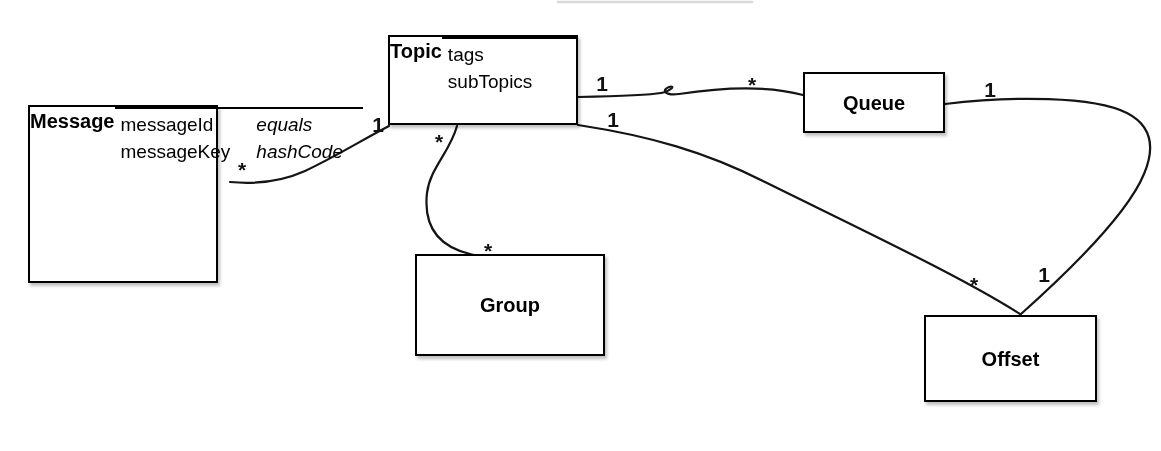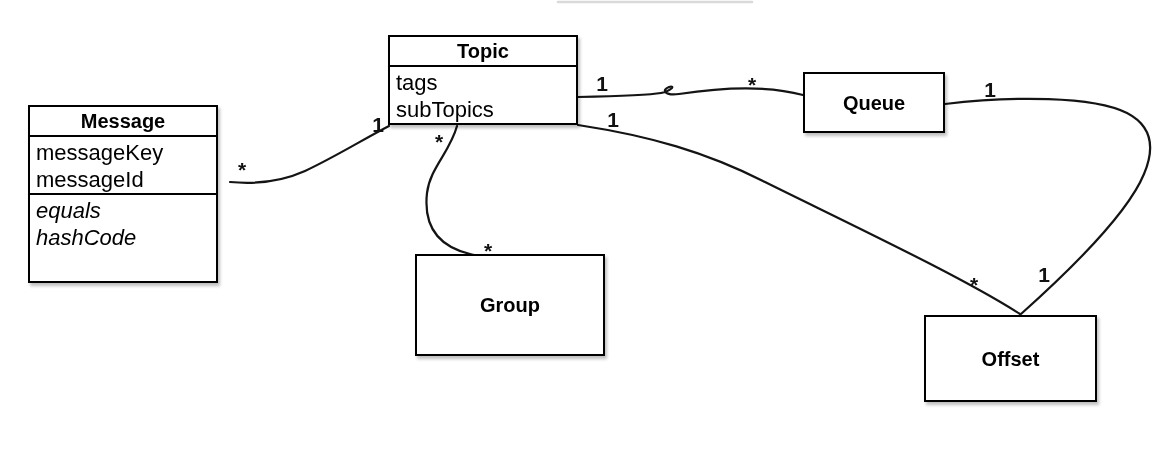--- a/index.html
+++ b/index.html
@@ -30,21 +30,21 @@
     stroke-width: 2.5;
     stroke-linecap: round;
   }
   .class-box {
     position: absolute;
     box-sizing: border-box;
     background: #ffffff;
     border: 2px solid #000000;
     box-shadow: 2px 3px 3px rgba(0,0,0,0.25);
     display: flex;
-    flex-direction: column;
+    flex-direction: row;
     color: #000000;
   }
   .class-title {
     font-weight: bold;
     font-size: 20px;
     text-align: center;
     line-height: 28px;
     height: 28px;
     flex: 0 0 auto;
   }
@@ -53,22 +53,22 @@
     flex: 1 1 auto;
     display: flex;
     align-items: center;
     justify-content: center;
     line-height: 1;
     border-radius: 9px;
   }
   .compartment {
     box-sizing: border-box;
     border-top: 2px solid #000000;
-    padding: 2px 4px 0 6px;
-    font-size: 22px;
+    padding: 2px 20px 0 6px;
+    font-size: 19px;
     line-height: 27px;
     text-align: left;
   }
   .compartment.attrs-only { flex: 1 1 auto; }
   .compartment.attrs-fixed { flex: 0 0 auto; }
   .compartment.ops { flex: 1 1 auto; font-style: italic; }
   .member { white-space: nowrap; }
   .mult {
     position: absolute;
     font-size: 21px;
@@ -94,22 +94,22 @@
     <div class="class-box" style="left: 388px; top: 35px; width: 190px; height: 90px;">
       <div class="class-title">Topic</div>
       <div class="compartment attrs-only">
         <div class="member">tags</div>
         <div class="member">subTopics</div>
       </div>
     </div>
     <div class="class-box" style="left: 28px; top: 105px; width: 190px; height: 178px;">
       <div class="class-title">Message</div>
       <div class="compartment attrs-fixed" style="height: 58px;">
+        <div class="member">messageId</div>
         <div class="member">messageKey</div>
-        <div class="member">messageId</div>
       </div>
       <div class="compartment ops">
         <div class="member">equals</div>
         <div class="member">hashCode</div>
       </div>
     </div>
     <div class="class-box single" style="left: 803px; top: 72px; width: 142px; height: 61px;">
       <div class="class-title">Queue</div>
     </div>
     <div class="class-box single" style="left: 415px; top: 254px; width: 190px; height: 102px;">

